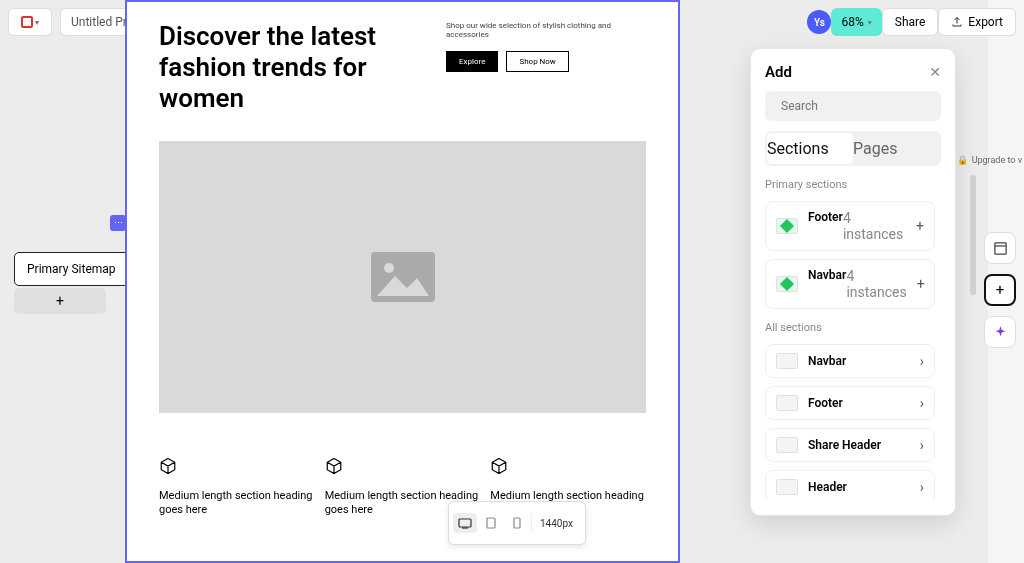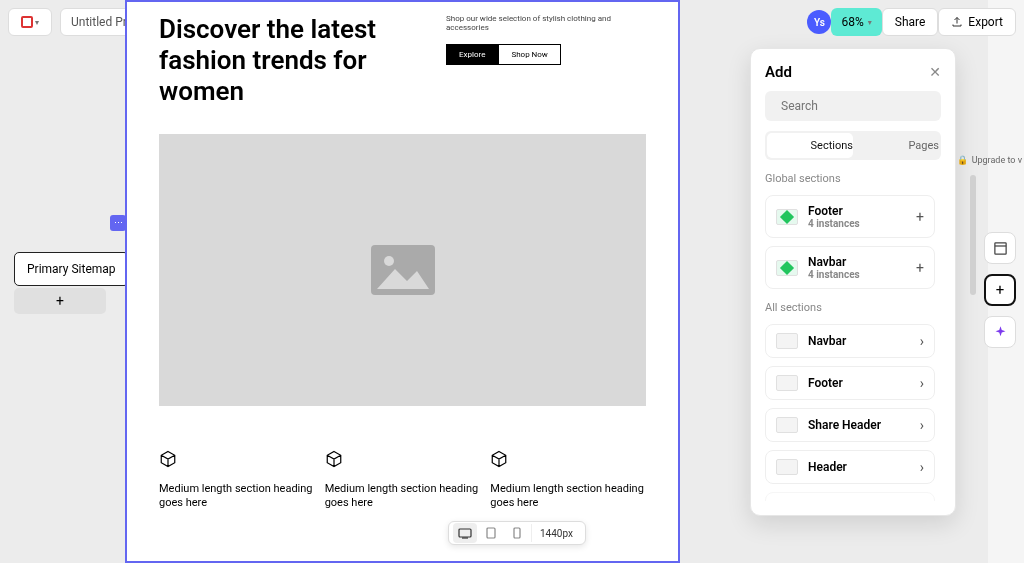--- a/index.html
+++ b/index.html
@@ -23,59 +23,59 @@
 
 
 .primary-sitemap { position:absolute; top:252px; left:14px; height:26px; padding:16px 12px; background:#fff; border:1px solid #222; border-radius:5px; display:flex; align-items:center; font-size:12px; cursor:pointer; }
 .add-page { position:absolute; top:288px; left:14px; width:92px; height:26px; background:#e0e0e0; border-radius:5px; display:flex; align-items:center; justify-content:center; font-size:14px; cursor:pointer; }
 .handle { position:absolute; top:215px; left:110px; width:16px; height:16px; background:#6366f1; border-radius:3px; display:flex; align-items:center; justify-content:center; cursor:grab; }
 .handle-dots { width:8px; height:4px; background:radial-gradient(#fff 1px,transparent 1px); background-size:3px 3px; }
 
 
 .canvas { position:absolute; top:0; left:125px; width:555px; height:563px; background:#fff; border:2px solid #6366f1; }
 .canvas-inner { padding:0 32px 20px 32px; }
-.hero-row { display:flex; gap:28px; align-items:flex-start; padding-top:12px; }
+.hero-row { display:flex; gap:28px; align-items:flex-start; padding-top:19px; }
 .hero-title { font-size:26px; font-weight:600; line-height:1.2; flex:1; }
 .hero-side { width:200px; }
 .hero-sub { font-size:8px; color:#444; margin-bottom:12px; }
-.hero-btns { display:flex; }
+.hero-btns { display:flex; gap:8px; }
 .hbtn { padding:5px 12px; font-size:8px; border:1px solid #000; cursor:pointer; }
 .hbtn.dark { background:#000; color:#fff; }
 .img-ph { margin-top:26px; width:100%; height:272px; background:#d9d9d9; display:flex; align-items:center; justify-content:center; }
 .img-ph svg { fill:#aaa; }
 .features { display:flex; gap:10px; margin-top:44px; }
 .feat { flex:1; }
 .feat-ico { width:18px; height:18px; margin:0 auto 10px; }
 .feat-txt { font-size:11px; line-height:1.3; }
 
 
-.device-bar { position:absolute; bottom:18px; left:448px; height:24px; background:#fff; border:1px solid #ddd; border-radius:6px; display:flex; align-items:center; padding:0 4px; gap:2px; box-shadow:0 2px 6px rgba(0,0,0,.1); }
+.device-bar { position:absolute; bottom:18px; left:448px; height:44px; background:#fff; border:1px solid #ddd; border-radius:6px; display:flex; align-items:center; padding:0 4px; gap:2px; box-shadow:0 2px 6px rgba(0,0,0,.1); }
 .dev-btn { width:24px; height:20px; display:flex; align-items:center; justify-content:center; border-radius:4px; cursor:pointer; color:#555; }
 .dev-btn.active { background:#eee; }
 .dev-size { font-size:10px; padding:0 8px; color:#333; border-left:1px solid #eee; height:18px; display:flex; align-items:center; }
 
 
 .panel { position:absolute; top:48px; right:68px; width:206px; background:#fff; border:1px solid #e6e6e6; border-radius:10px; box-shadow:0 8px 24px rgba(0,0,0,.12); padding:14px; display:flex; flex-direction:column; gap:10px; height:468px; }
 .panel-head { display:flex; justify-content:space-between; align-items:center; }
 .panel-title { font-size:15px; font-weight:600; }
 .close-x { font-size:14px; color:#888; cursor:pointer; }
 .search-wrap { background:#f1f1f1; border-radius:6px; height:30px; display:flex; align-items:center; padding:0 10px; gap:6px; }
 .search-wrap input { border:none; background:none; outline:none; font-size:12px; flex:1; }
 .seg { display:flex; background:#f1f1f1; border-radius:6px; padding:2px; }
-.seg-btn { flex:1; padding:6px 0; font-size:11px; text-align:right; border-radius:5px; cursor:pointer; color:#666; }
+.seg-btn { flex:1; padding:6px 0; font-size:16px; text-align:left; border-radius:5px; cursor:pointer; color:#666; }
 .seg-btn.active { background:#fff; color:#111; }
 .sect-label { font-size:11px; color:#888; margin-top:2px; }
 .sect-list { display:flex; flex-direction:column; gap:8px; overflow-y:auto; flex:1; padding-right:6px; }
 .sect-item { border:1px solid #eee; border-radius:8px; padding:8px 10px; display:flex; align-items:center; gap:10px; cursor:pointer; }
 .sect-thumb { width:22px; height:16px; background:#f4f4f4; border:1px solid #e0e0e0; border-radius:2px; flex-shrink:0; display:flex; align-items:center; justify-content:center; }
 .sect-thumb.green { background:#e6f9ef; }
 .green-dot { width:10px; height:10px; background:#22c55e; rotate:45deg; }
-.sect-body { flex:1; display:flex; flex-direction:column; }
+.sect-body { flex:1; display:flex; flex-direction:row; }
 .sect-name { font-size:12px; font-weight:600; }
-.sect-meta { font-size:10px; color:#888;font-weight:bold; }
+.sect-meta { font-size:14px; color:#888; }
 .sect-action { color:#555; font-size:14px; }
 .scrollbar { position:absolute; top:175px; right:48px; width:6px; height:120px; background:#d0d0d0; border-radius:3px; }
 
 
 .rail { position:absolute; top:232px; right:8px; display:flex; flex-direction:column; gap:10px; }
 .rail-btn { width:32px; height:32px; background:#fff; border:1px solid #ddd; border-radius:8px; display:flex; align-items:center; justify-content:center; cursor:pointer; font-size:15px; }
 .rail-btn.big { border:2px solid #111; }
 .rail-btn.ai { color:#7c3aed; border:1px solid #ddd; }
 
 .upgrade { position:absolute; top:155px; right:2px; font-size:9px; color:#666; display:flex; align-items:center; gap:3px; }
@@ -194,21 +194,21 @@
     <svg width="12" height="12" viewBox="0 0 24 24" fill="none" stroke="#777" stroke-width="2">
         <circle cx="10" cy="10" r="7"></circle>
         <line x1="20" y1="20" x2="15" y2="15"></line>
       </svg>
     <input placeholder="Search" style="">
   </div>
   <div class="seg">
     <div class="seg-btn active">Sections</div>
     <div class="seg-btn">Pages</div>
   </div>
-  <div class="sect-label">Global sections</div>
+  <div class="sect-label">Primary sections</div>
   <div class="sect-list" style="flex:none;">
     <div class="sect-item">
       <div class="sect-thumb green">
           <div class="green-dot"></div>
         </div>
       <div class="sect-body">
           <div class="sect-name">Footer</div>
           <div class="sect-meta">4 instances</div>
         </div>
       <div class="sect-action">+</div>

